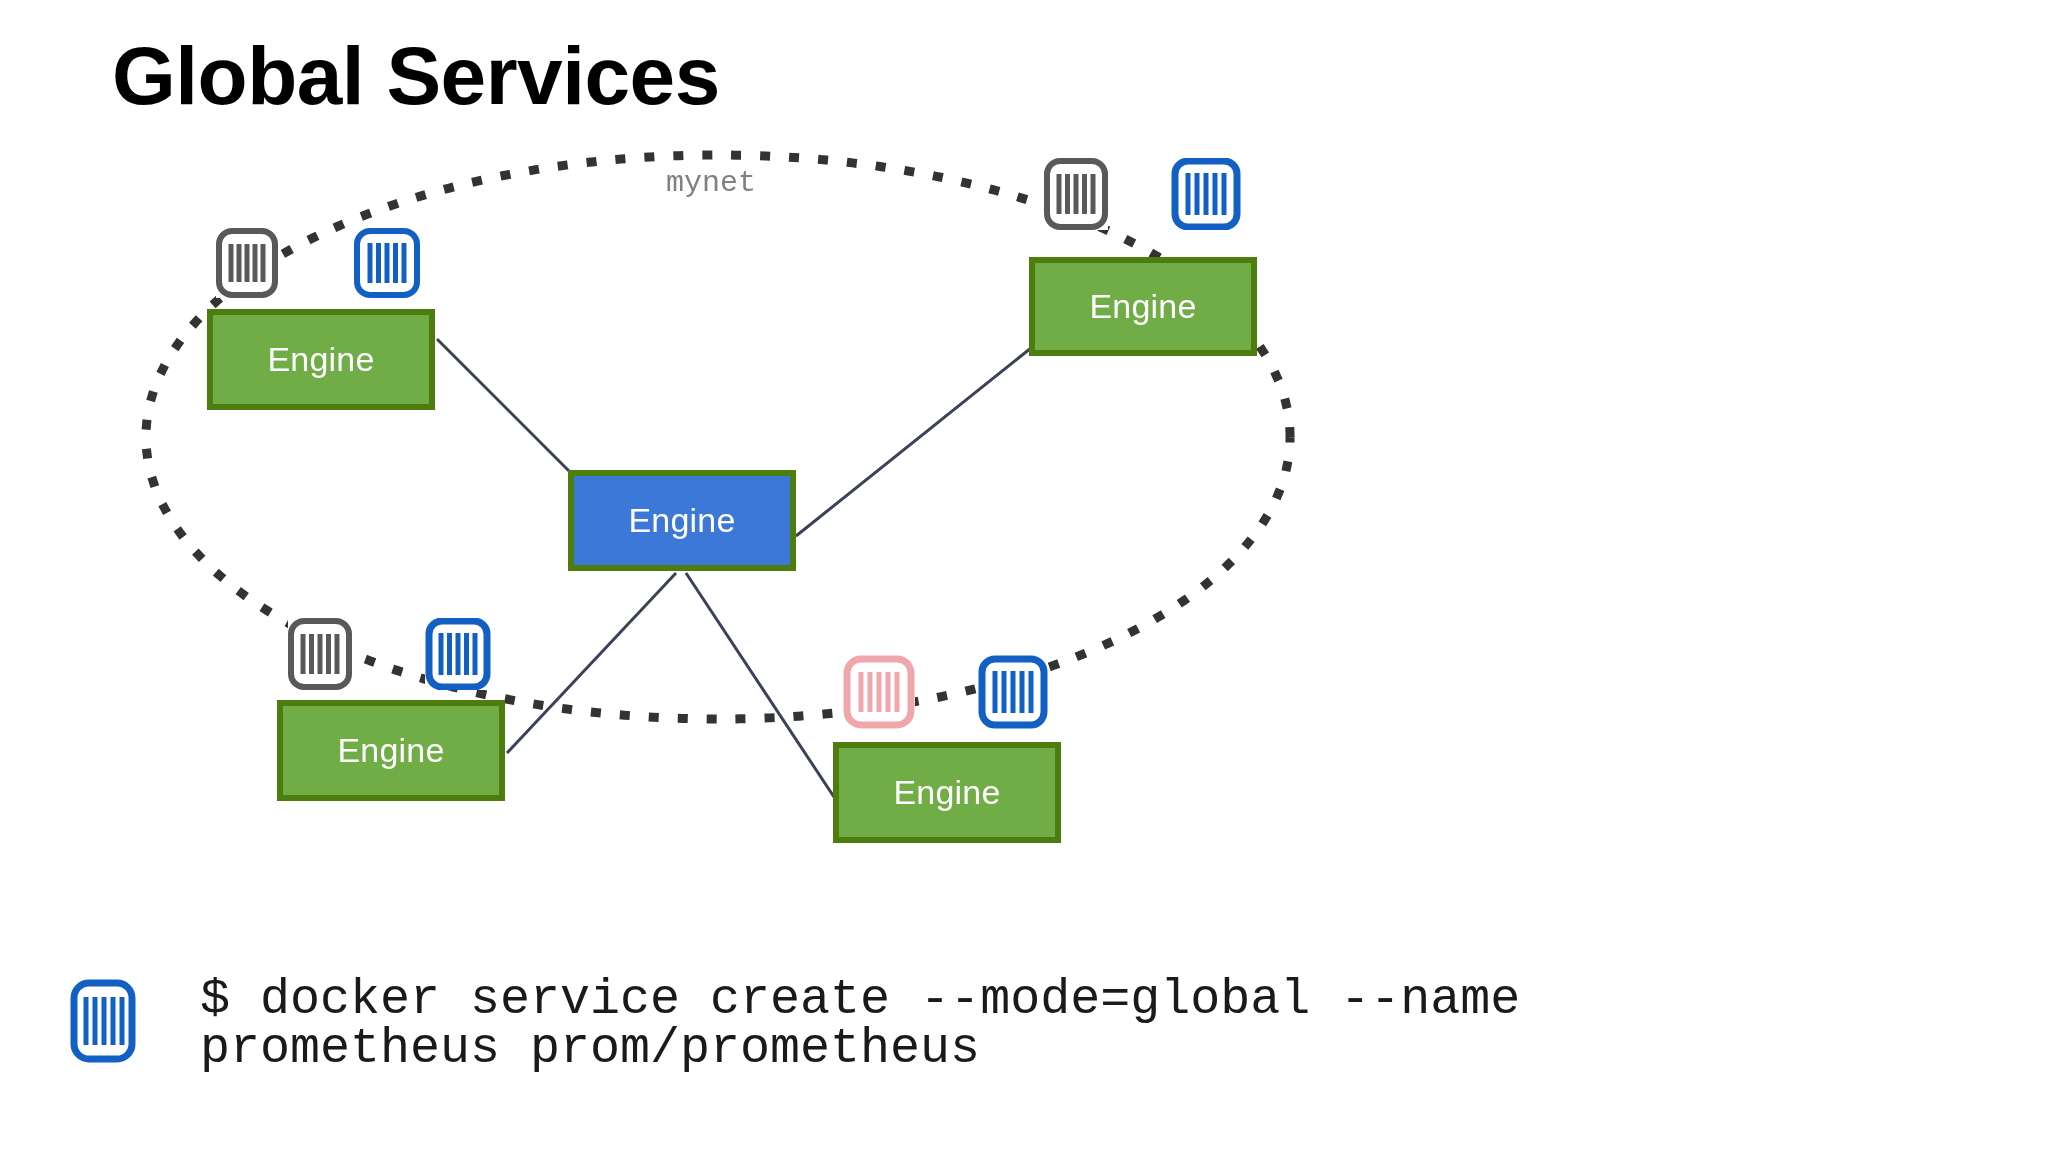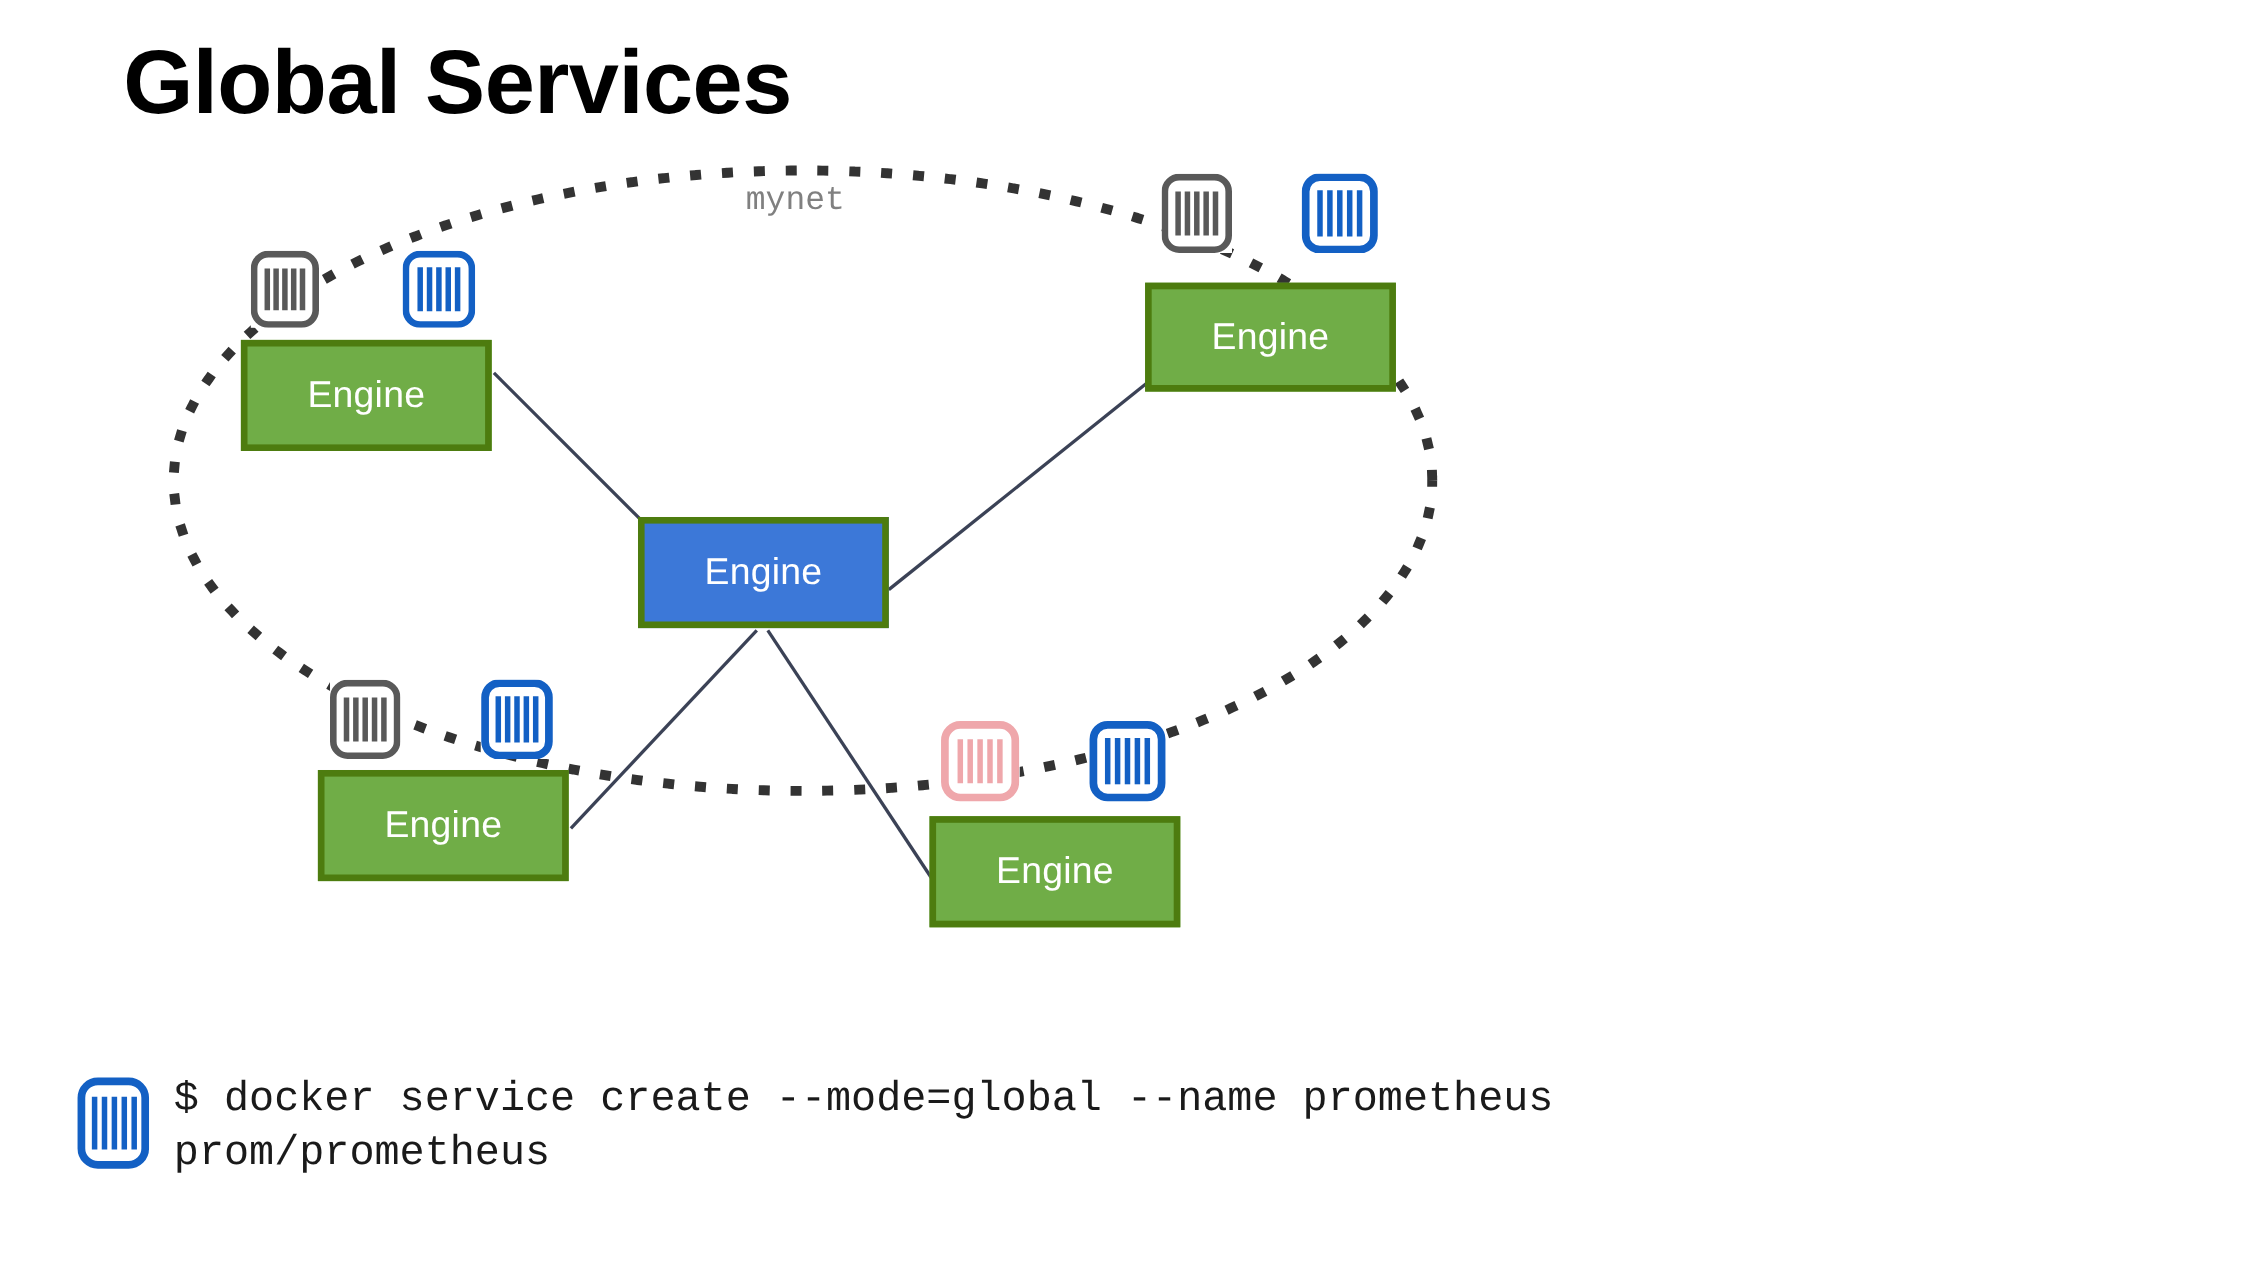--- a/index.html
+++ b/index.html
@@ -26,21 +26,21 @@
     line-height: 96px;
     font-weight: 700;
     color: #000000;
     letter-spacing: -0.5px;
     white-space: nowrap;
   }
 
   
   #diagram {
     position: absolute;
-    left: 12px;
+    left: 0;
     top: 0;
     width: 1928px;
     height: 940px;
   }
   #diagram-svg {
     position: absolute;
     left: 0;
     top: 0;
     width: 2048px;
     height: 940px;
@@ -96,25 +96,26 @@
     flex: 0 0 auto;
     width: 66px;
     height: 84px;
     margin-right: 22px;
     margin-top: 4px;
   }
   #legend-icon svg { display: block; width: 100%; height: 100%; }
   #command-text {
     flex: 1 1 auto;
     font-family: "Liberation Mono", monospace;
-    font-size: 38px;
+    font-size: 50px;
     line-height: 49px;
     color: #1a1a1a;
     white-space: pre-wrap;
     word-break: break-word;
+    margin-left: 42px;
   }
 </style>
 </head>
 <body>
 
 <div id="slide-title">Global Services</div>
 
 <div id="diagram">
 
   <svg id="diagram-svg" viewBox="0 0 2048 940" preserveAspectRatio="none">

